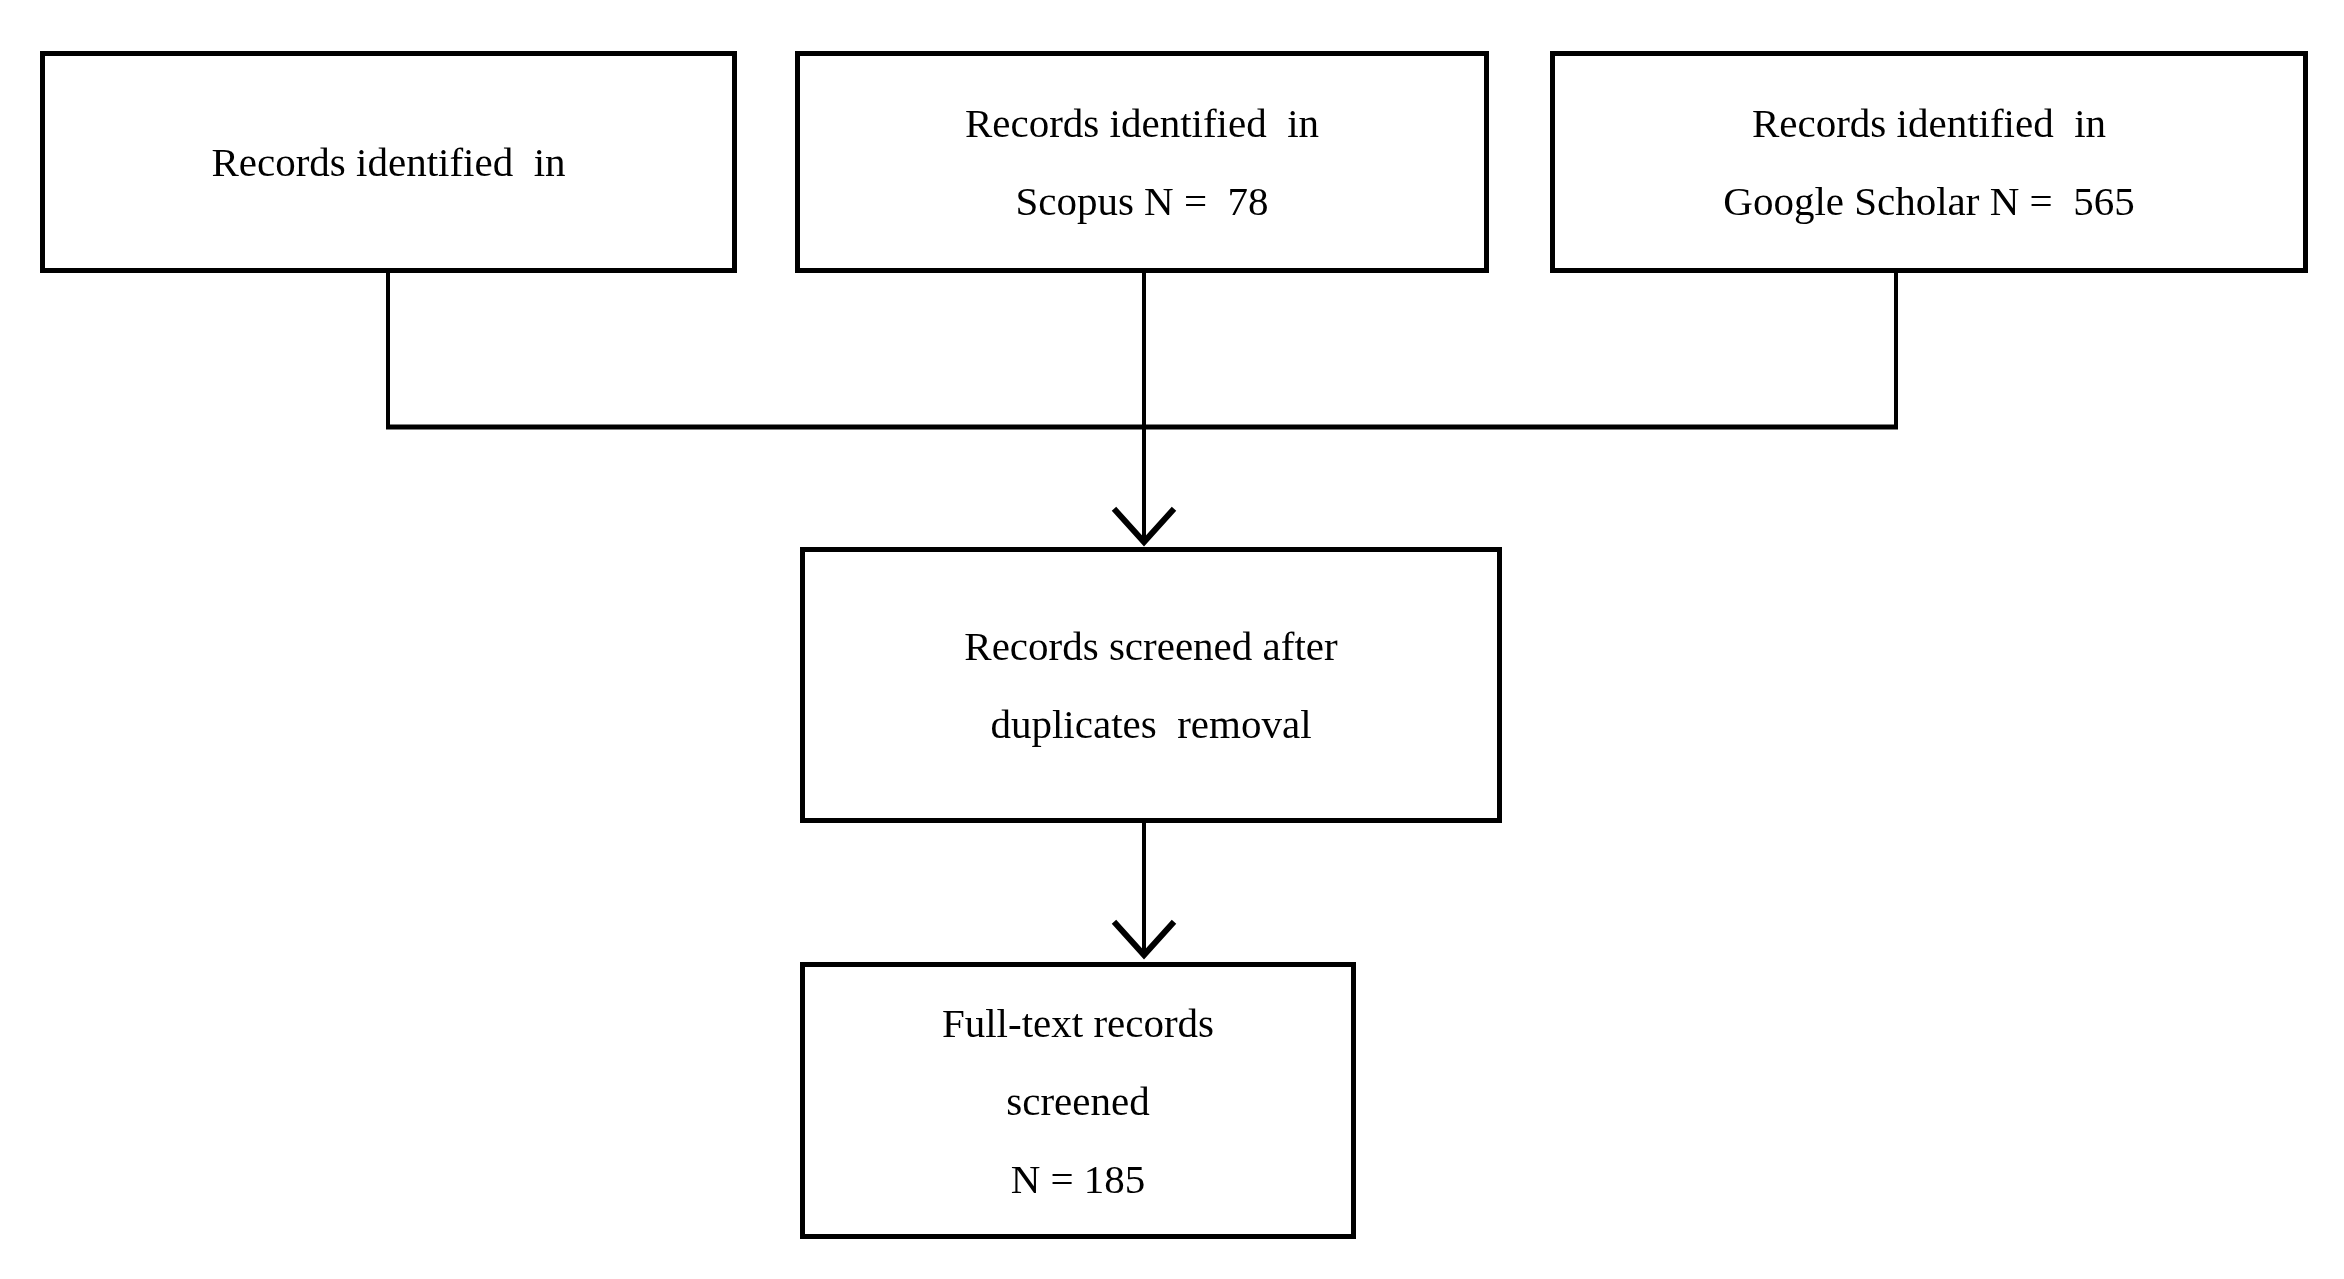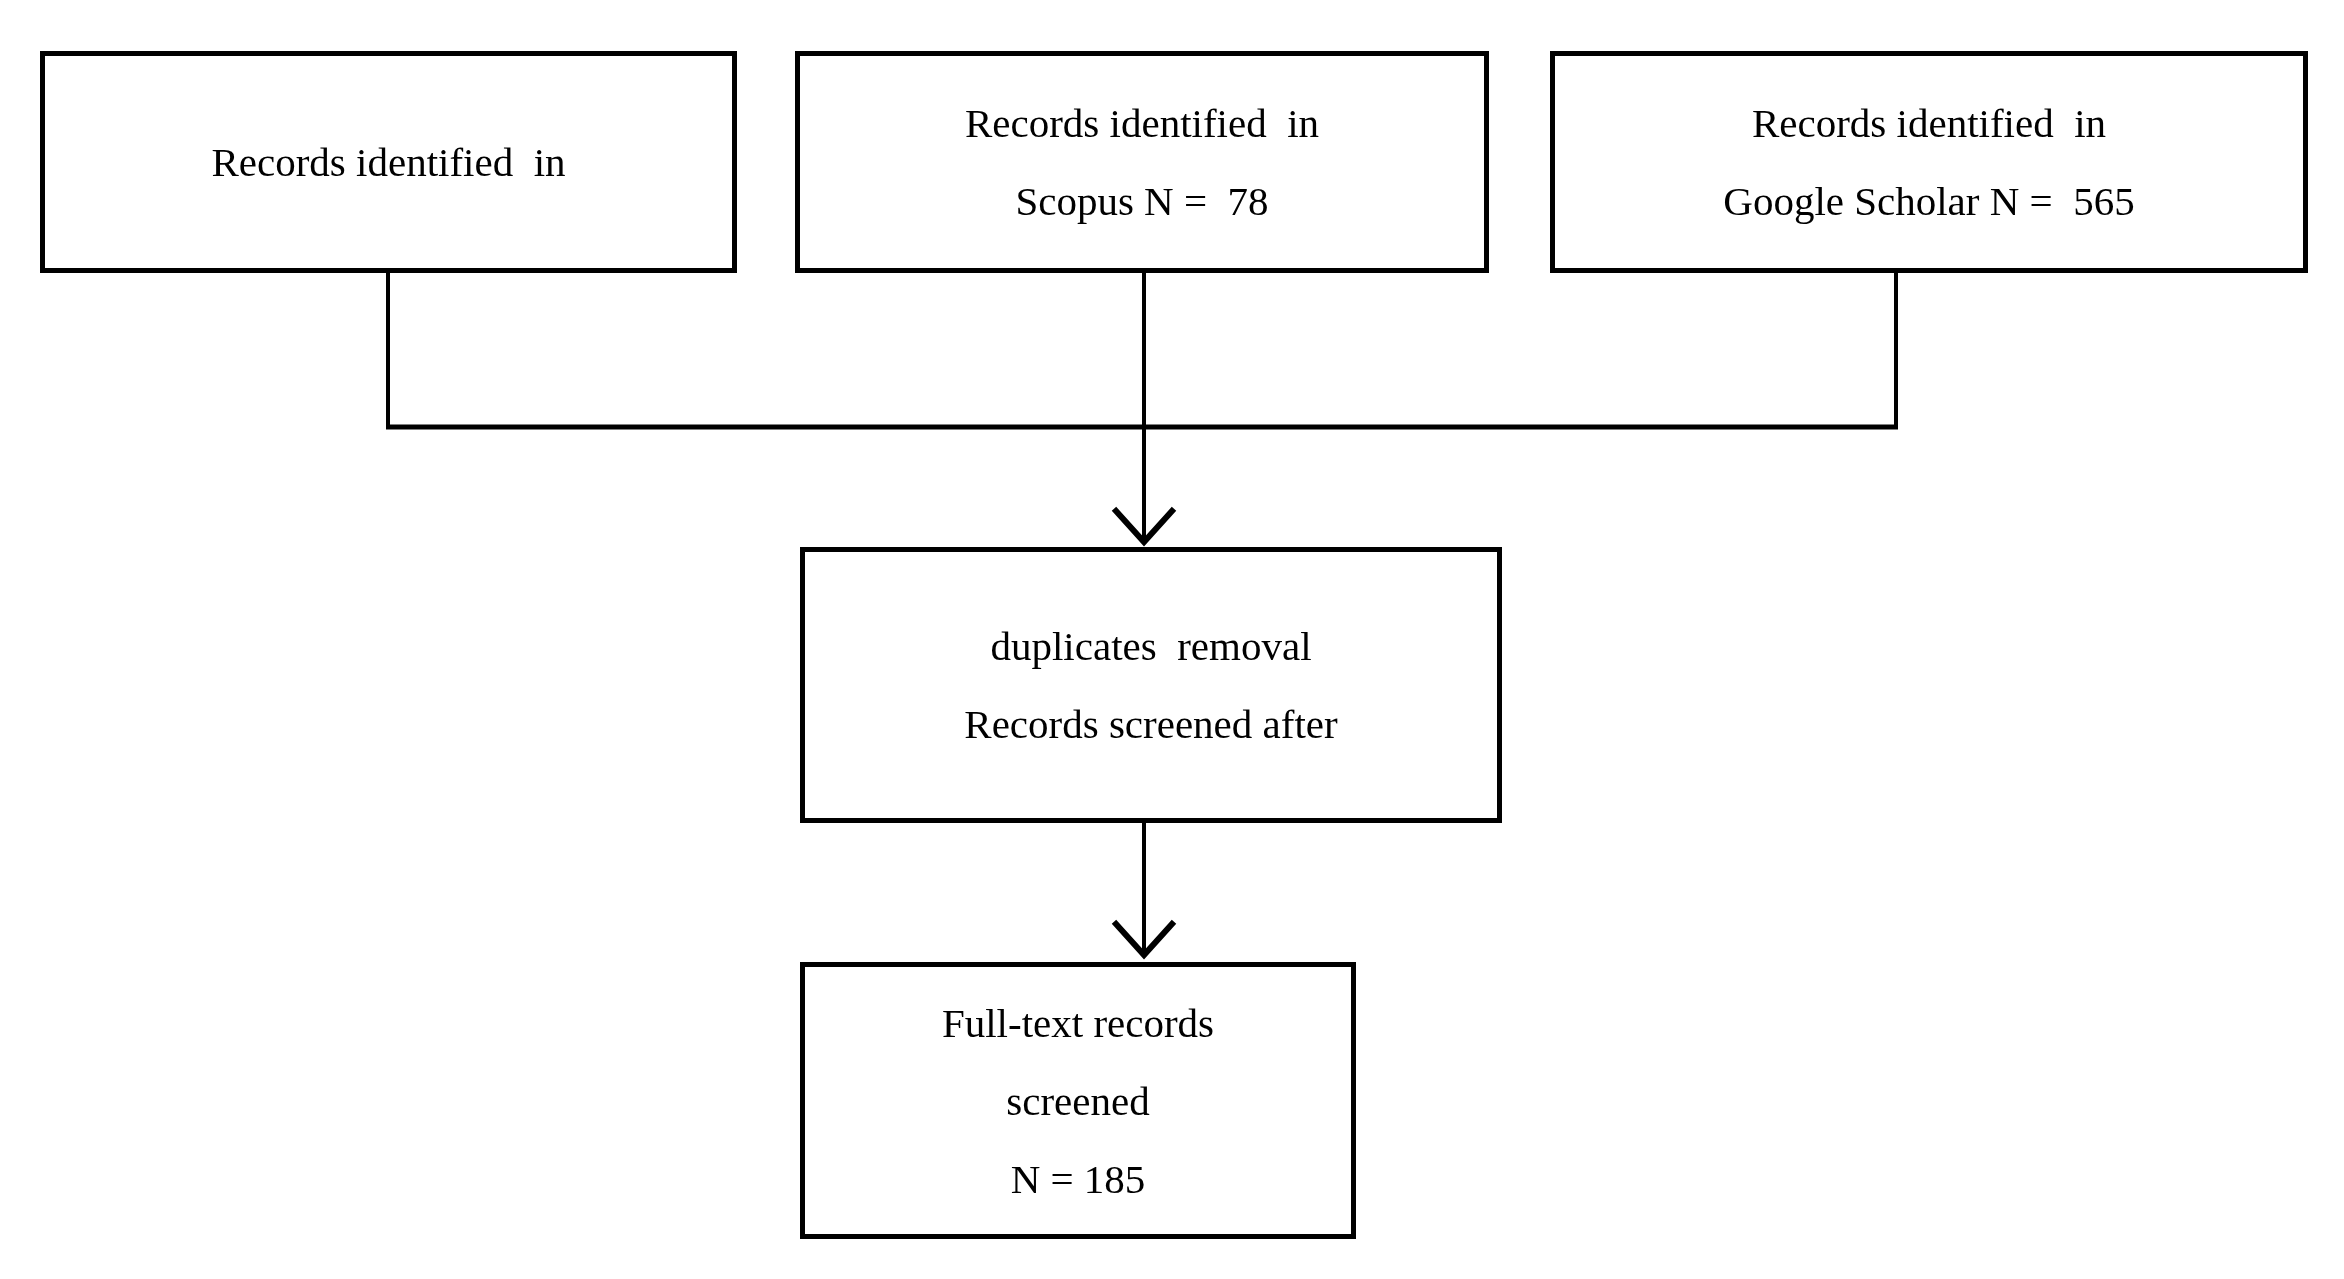--- a/index.html
+++ b/index.html
@@ -71,22 +71,22 @@
     <div class="line">Records identified  in</div>
     <div class="line">Scopus N =  78</div>
   </div>
 
   <div class="flow-box" id="box-google">
     <div class="line">Records identified  in</div>
     <div class="line">Google Scholar N =  565</div>
   </div>
 
   <div class="flow-box" id="box-screened">
+    <div class="line">Records screened after</div>
     <div class="line">duplicates  removal</div>
-    <div class="line">Records screened after</div>
   </div>
 
   <div class="flow-box" id="box-fulltext">
     <div class="line">Full-text records</div>
     <div class="line">screened</div>
     <div class="line">N = 185</div>
   </div>
 
 </div>
 

